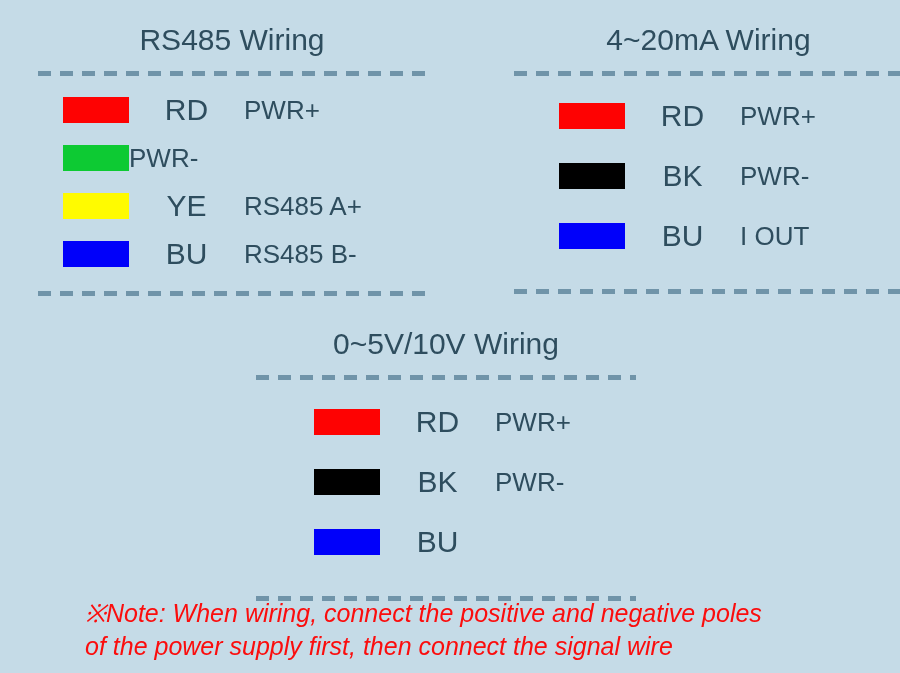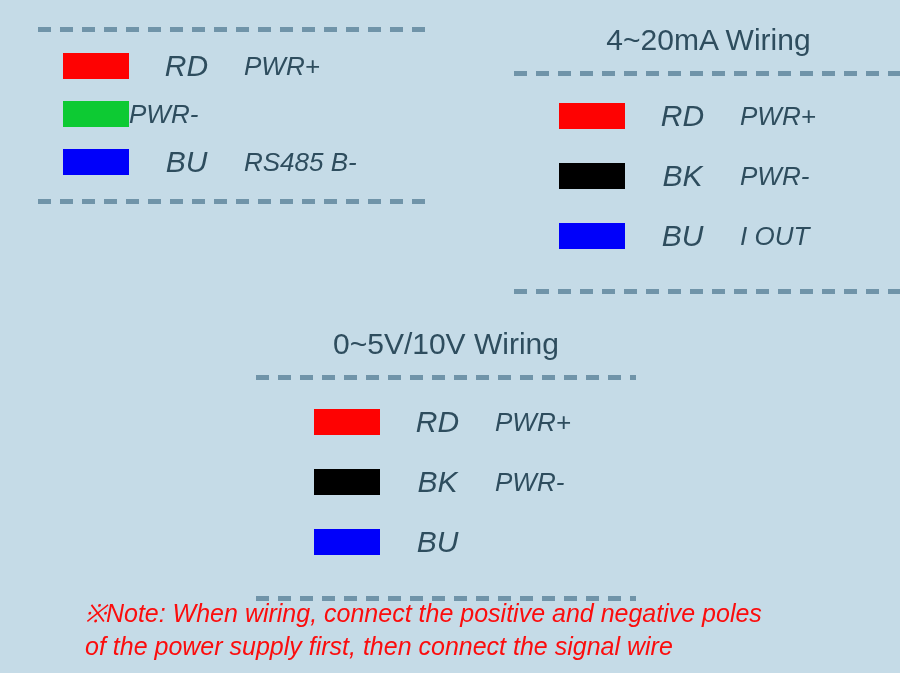--- a/index.html
+++ b/index.html
@@ -25,21 +25,21 @@
   .dash {
     height: 5px;
     margin-top: 9px;
     background: repeating-linear-gradient(90deg,
       var(--dash, #7094a9) 0 13px, transparent 13px 22px);
   }
   .rows-rs485 { padding: 10px 0 4px; }
   .rows-420ma { padding: 10px 0 14px; }
   .rows-05v   { padding: 12px 0 15px; }
 
-  .row { display: flex; align-items: center; font-style: italic; }
+  .row { display: flex; align-items: center; }
   .sec-rs485 .row { height: 48px; }
   .sec-420ma .row { height: 60px; }
   .sec-05v   .row { height: 60px; }
 
   .swatch { width: 66px; height: 26px; flex: none; }
   .sec-rs485 .swatch { margin-left: 25px; }
   .sec-420ma .swatch { margin-left: 45px; }
   .sec-05v   .swatch { margin-left: 58px; }
 
   .code {
@@ -60,30 +60,36 @@
     line-height: 33px;
     color: var(--note, #fb0d0d);
     white-space: nowrap;
     font-style: italic;
   }
 </style>
 </head>
 <body>
 
 <div class="section sec-rs485">
+  <div class="section-title">RS485 Wiring</div>
   <div class="dash"></div>
   <div class="rows-rs485">
     <div class="row">
       <div class="swatch" style="background: rgb(254, 2, 2);"></div>
       <div class="code">RD</div>
       <div class="signal">PWR+</div>
     </div>
     <div class="row">
       <div class="swatch" style="background: rgb(13, 202, 51);"></div>
       <div class="signal">PWR-</div>
+    </div>
+    <div class="row">
+      <div class="swatch" style="background: rgb(255, 251, 0);"></div>
+      <div class="code">YE</div>
+      <div class="signal">RS485 A+</div>
     </div>
     <div class="row">
       <div class="swatch" style="background: rgb(0, 0, 250);"></div>
       <div class="code">BU</div>
       <div class="signal">RS485 B-</div>
     </div>
   </div>
   <div class="dash"></div>
 </div>
 

